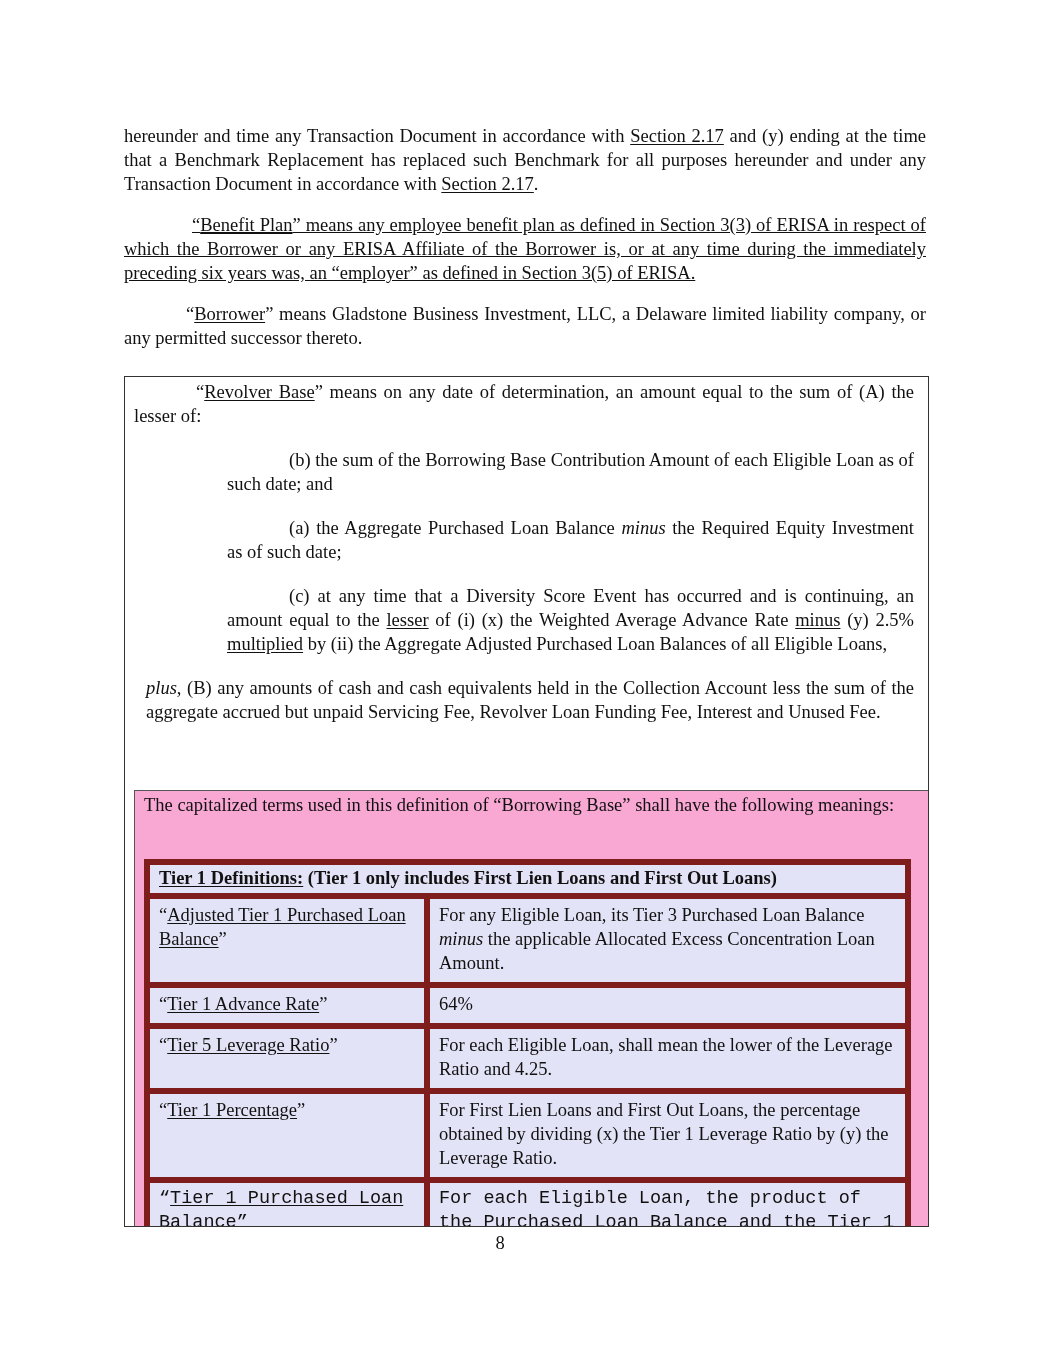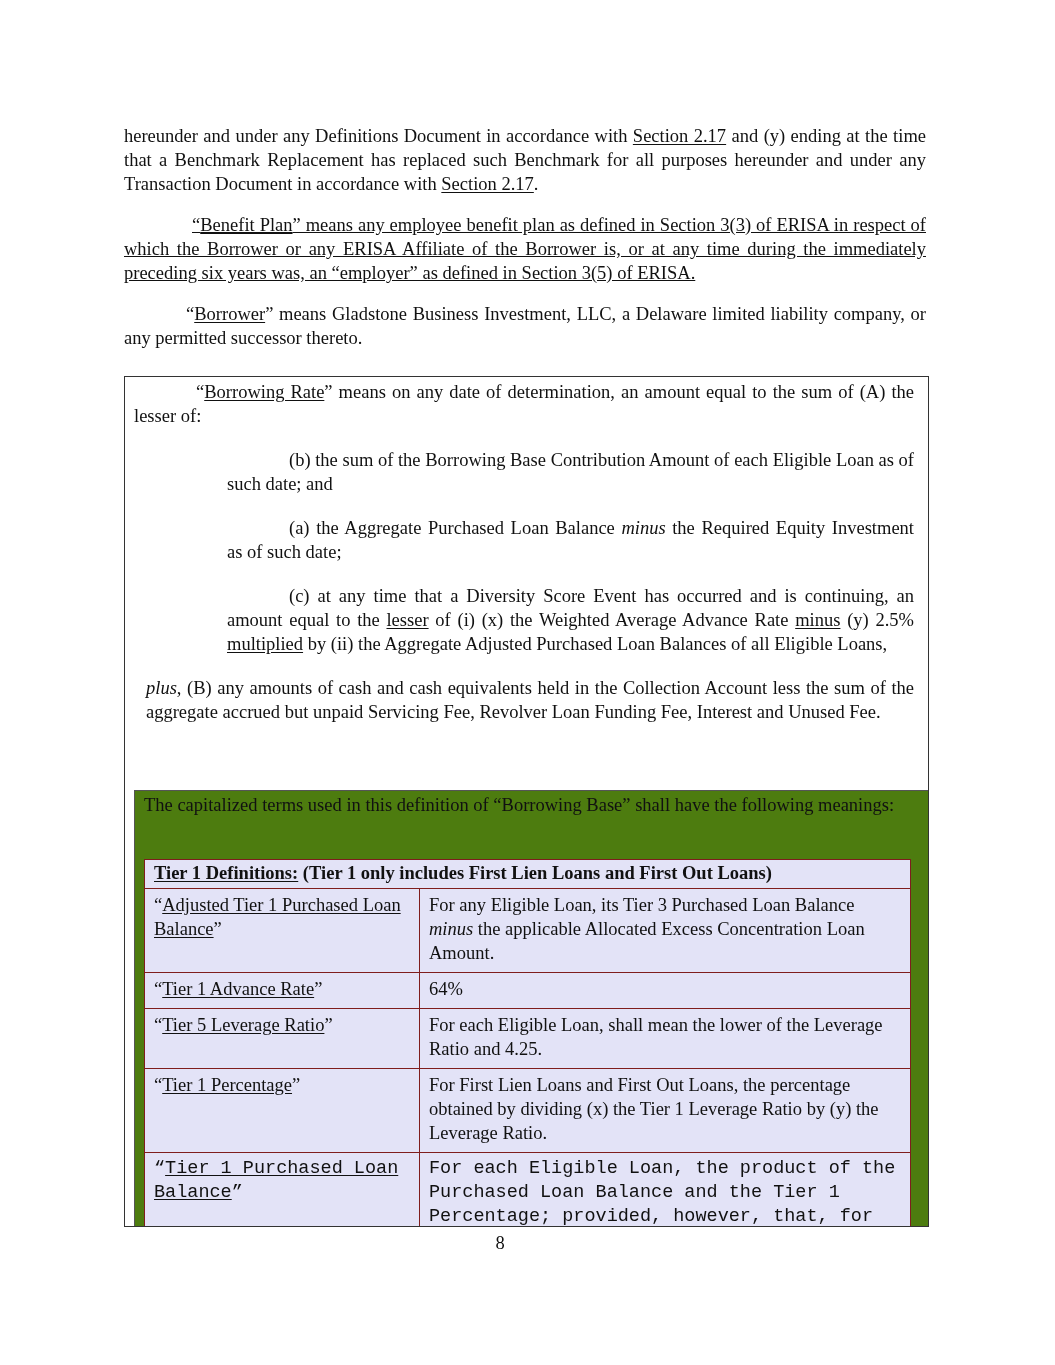--- a/index.html
+++ b/index.html
@@ -19,56 +19,56 @@
     position: absolute; left: 124px; top: 376px; width: 805px; height: 851px;
     border: 1px solid #333; box-sizing: border-box; overflow: hidden;
   }
   .outer-inner { padding: 3px 14px 0 9px; }
   .bb-intro { text-indent: 62px; margin-bottom: 20px; }
   .sub { margin-left: 93px; text-indent: 62px; margin-bottom: 20px; }
   .plus { margin-bottom: 19px; margin-left: 12px; }
 
   .inner-box {
     position: absolute; left: 9px; top: 413px; width: 860px; height: 440px;
-    border: 1px solid #555; background: #4d7c0f; box-sizing: border-box; overflow: hidden;
+    border: 1px solid #555; background: #f9a8d4; box-sizing: border-box; overflow: hidden;
   }
   .inner-text { padding: 2px 9px 0 9px; margin-bottom: 20px; text-align: left; }
   .inner-text p { text-align: justify; }
 
   table.defs {
     position: absolute; left: 9px; top: 68px; width: 767px;
     border-collapse: collapse; background: #e3e3f7;
   }
   table.defs td {
-    border: 1px solid #7f1d1d; vertical-align: top; padding: 4px 9px 7px 9px;
+    border: 6px solid #7f1d1d; vertical-align: top; padding: 4px 9px 7px 9px;
     line-height: 24px; font-size: 18.5px;
   }
   table.defs td.term { width: 256px; }
   table.defs tr.head td { font-weight: bold; padding: 1px 9px 3px 9px; }
   table.defs tr.last td { border-bottom: none; font-family: Liberation Mono, monospace; }
 
   .page-num {
     position: absolute; top: 1233px; left: 0; width: 1000px; text-align: center;
     font-size: 18.5px;
   }
 </style>
 </head>
 <body>
 
 <div class="page">
-  <p class="para1"><span>hereunder and under any Definitions Document in accordance with </span><span class="u">Section 2.17</span><span> and (y) ending at the time that a Benchmark Replacement has replaced such Benchmark for all purposes hereunder and under any Transaction Document in accordance with </span><span class="u">Section 2.17</span><span>.</span></p>
+  <p class="para1"><span>hereunder and time any Transaction Document in accordance with </span><span class="u">Section 2.17</span><span> and (y) ending at the time that a Benchmark Replacement has replaced such Benchmark for all purposes hereunder and under any Transaction Document in accordance with </span><span class="u">Section 2.17</span><span>.</span></p>
 
   <p class="para2"><span>“</span><span class="u">Benefit Plan</span><span>” means any employee benefit plan as defined in Section 3(3) of ERISA in respect of which the Borrower or any ERISA Affiliate of the Borrower is, or at any time during the immediately preceding six years was, an “employer” as defined in Section 3(5) of ERISA.</span></p>
 
   <p class="para3"><span>“</span><span class="u">Borrower</span><span>” means Gladstone Business Investment, LLC, a Delaware limited liability company, or any permitted successor thereto.</span></p>
 </div>
 
 <div class="outer-box">
   <div class="outer-inner">
-    <p class="bb-intro"><span>“</span><span class="u">Borrowing Rate</span><span>” means on any date of determination, an amount equal to the sum of (A) the lesser of:</span></p>
+    <p class="bb-intro"><span>“</span><span class="u">Revolver Base</span><span>” means on any date of determination, an amount equal to the sum of (A) the lesser of:</span></p>
 
     <p class="sub"><span>(b) the sum of the Borrowing Base Contribution Amount of each Eligible Loan as of such date; and</span></p>
 
     <p class="sub"><span>(a) the Aggregate Purchased Loan Balance </span><span class="i">minus</span><span> the Required Equity Investment as of such date;</span></p>
 
     <p class="sub"><span>(c) at any time that a Diversity Score Event has occurred and is continuing, an amount equal to the </span><span class="u">lesser</span><span> of (i) (x) the Weighted Average Advance Rate </span><span class="u">minus</span><span> (y) 2.5% </span><span class="u">multiplied</span><span> by (ii) the Aggregate Adjusted Purchased Loan Balances of all Eligible Loans,</span></p>
 
     <p class="plus"><span class="i">plus</span><span>, (B) any amounts of cash and cash equivalents held in the Collection Account less the sum of the aggregate accrued but unpaid Servicing Fee, Revolver Loan Funding Fee, Interest and Unused Fee.</span></p>
   </div>
 

